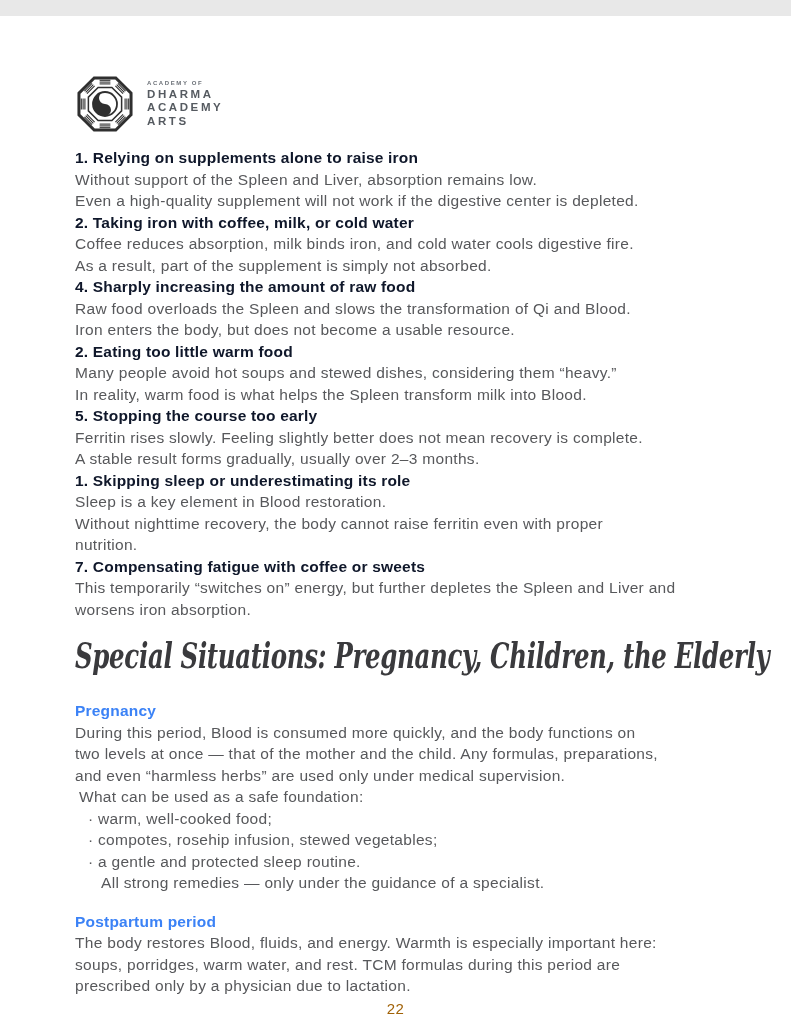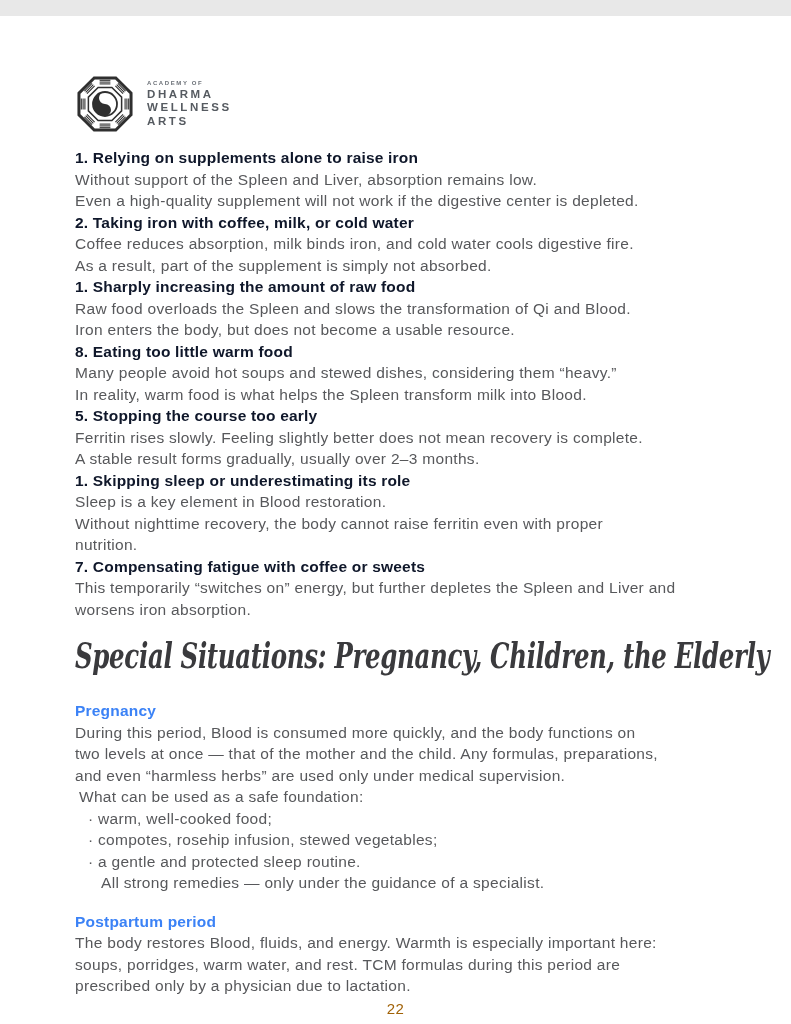--- a/index.html
+++ b/index.html
@@ -99,44 +99,44 @@
         </g>
         <circle cx="50" cy="50" r="20" stroke-width="3"></circle>
       </g>
       <path d="M50,30 A20,20 0 0 0 50,70 A10,10 0 0 0 50,50 A10,10 0 0 1 50,30 Z" fill="#2f2f2f"></path>
       <circle cx="50" cy="40" r="3" fill="#ffffff"></circle>
       <circle cx="50" cy="60" r="3" fill="#2f2f2f"></circle>
     </svg>
     <div class="logo-text">
       <div class="logo-tagline">ACADEMY OF</div>
       <div class="logo-name">DHARMA</div>
-      <div class="logo-name">WELLNESS</div>
+      <div class="logo-name">ACADEMY</div>
       <div class="logo-name">ARTS</div>
     </div>
   </div>
 
   <div class="content">
 
     <div>
       <div class="m-title">1. Relying on supplements alone to raise iron</div>
       <div class="ln">Without support of the Spleen and Liver, absorption remains low.</div>
       <div class="ln">Even a high-quality supplement will not work if the digestive center is depleted.</div>
     </div>
     <div>
       <div class="m-title">2. Taking iron with coffee, milk, or cold water</div>
       <div class="ln">Coffee reduces absorption, milk binds iron, and cold water cools digestive fire.</div>
       <div class="ln">As a result, part of the supplement is simply not absorbed.</div>
     </div>
     <div>
-      <div class="m-title">1. Sharply increasing the amount of raw food</div>
+      <div class="m-title">4. Sharply increasing the amount of raw food</div>
       <div class="ln">Raw food overloads the Spleen and slows the transformation of Qi and Blood.</div>
       <div class="ln">Iron enters the body, but does not become a usable resource.</div>
     </div>
     <div>
-      <div class="m-title">8. Eating too little warm food</div>
+      <div class="m-title">2. Eating too little warm food</div>
       <div class="ln">Many people avoid hot soups and stewed dishes, considering them “heavy.”</div>
       <div class="ln">In reality, warm food is what helps the Spleen transform milk into Blood.</div>
     </div>
     <div>
       <div class="m-title">5. Stopping the course too early</div>
       <div class="ln">Ferritin rises slowly. Feeling slightly better does not mean recovery is complete.</div>
       <div class="ln">A stable result forms gradually, usually over 2–3 months.</div>
     </div>
     <div>
       <div class="m-title">1. Skipping sleep or underestimating its role</div>

